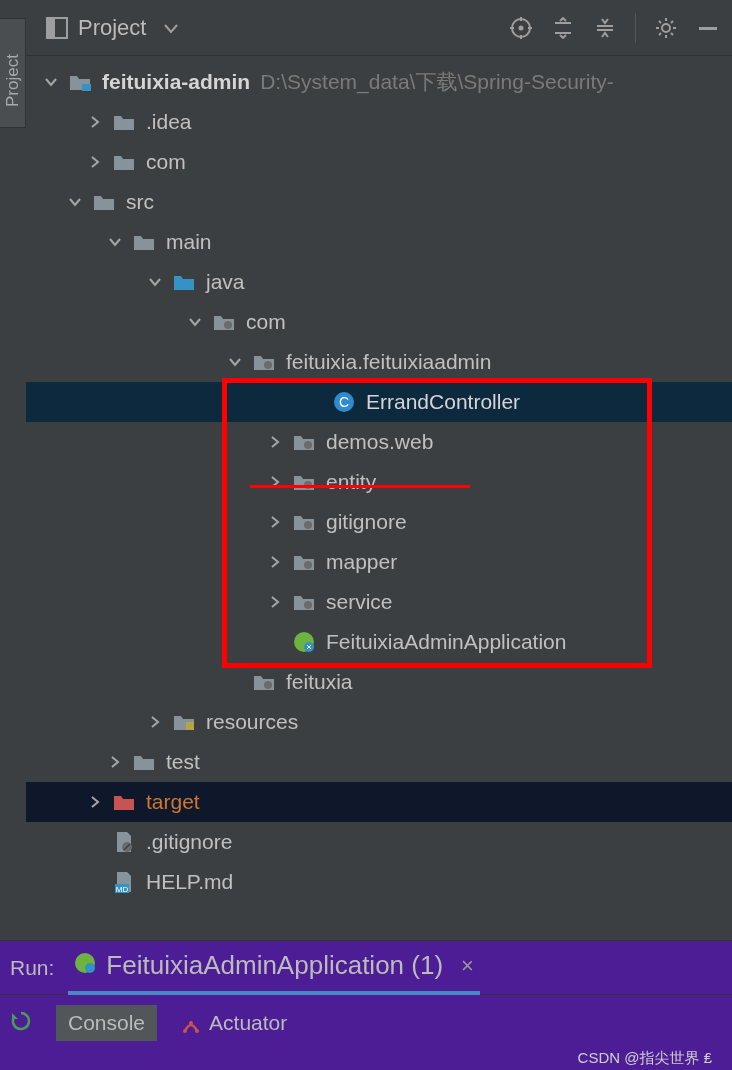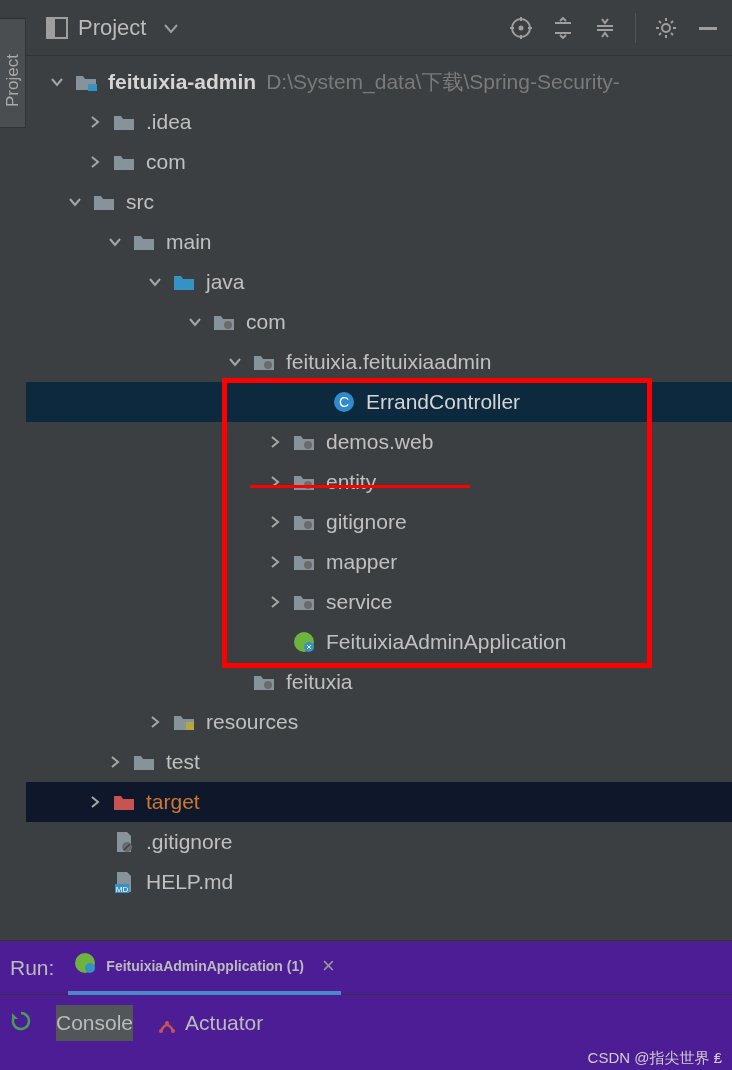--- a/index.html
+++ b/index.html
@@ -113,51 +113,51 @@
     border-bottom: 1px solid #323232;
     gap: 14px;
   }
   .run-label { font-size: 21px; color: #BBBBBB; }
   .run-app {
     display:flex; align-items:center; gap:10px;
     border-bottom: 4px solid #4A88C7;
     height: 54px;
     padding: 0 6px;
   }
-  .run-app .label { font-size: 14px; color:#BBBBBB;font-weight:bold; }
+  .run-app .label { font-size: 26px; color:#BBBBBB; }
   .close-x { color:#999; font-size:22px; margin-left:8px; }
   .run-tools {
     height: 56px;
     display:flex; align-items:center;
     padding-left: 10px; gap: 24px;
   }
   .tab-btn {
     font-size: 21px; color:#BBBBBB;
-    padding: 6px 0;
+    padding: 6px 12px;
   }
   .tab-btn.active {
     background: #515658;
   }
   .red-box {
     position: absolute;
     left: 222px; top: 378px;
     width: 430px; height: 290px;
     border: 5px solid #FF0000;
     pointer-events: none;
     z-index: 10;
   }
   .red-strike {
     position:absolute;
     left: 250px; top: 485px;
     width: 220px; height: 3px;
     background:#FF0000;
     z-index:11; pointer-events:none;
   }
   .watermark {
-    position:absolute; right:10px; bottom:2px;
+    position:absolute; right:20px; bottom:2px;
     font-size:15px; color:#D0D0D0;
     z-index:20;
   }
 </style>
 </head>
 <body>
 
 <div class="sidebar-tab">
   <span>Project</span>
 </div>
@@ -223,21 +223,21 @@
     </div>
     <div class="tb-btn">
       <svg width="22" height="22">
           <rect x="2" y="10" width="18" height="3" fill="#9E9E9E"></rect>
         </svg>
     </div>
   </div>
 
   <div class="tree">
 
-    <div class="row" style="padding-left:22px">
+    <div class="row" style="padding-left:16px">
       <span class="arrow">
           <svg width="12" height="12">
             <path d="M1 3 L6 9 L11 3" fill="none" stroke="#A6A6A6" stroke-width="2"></path>
           </svg>
         </span>
       <span class="folder">
           <svg width="22" height="18">
             <path d="M1 3 L8 3 L10 6 L21 6 L21 17 L1 17 Z" fill="#87939A"></path>
             <rect x="13" y="11" width="9" height="8" fill="#3592C4"></rect>
           </svg>

